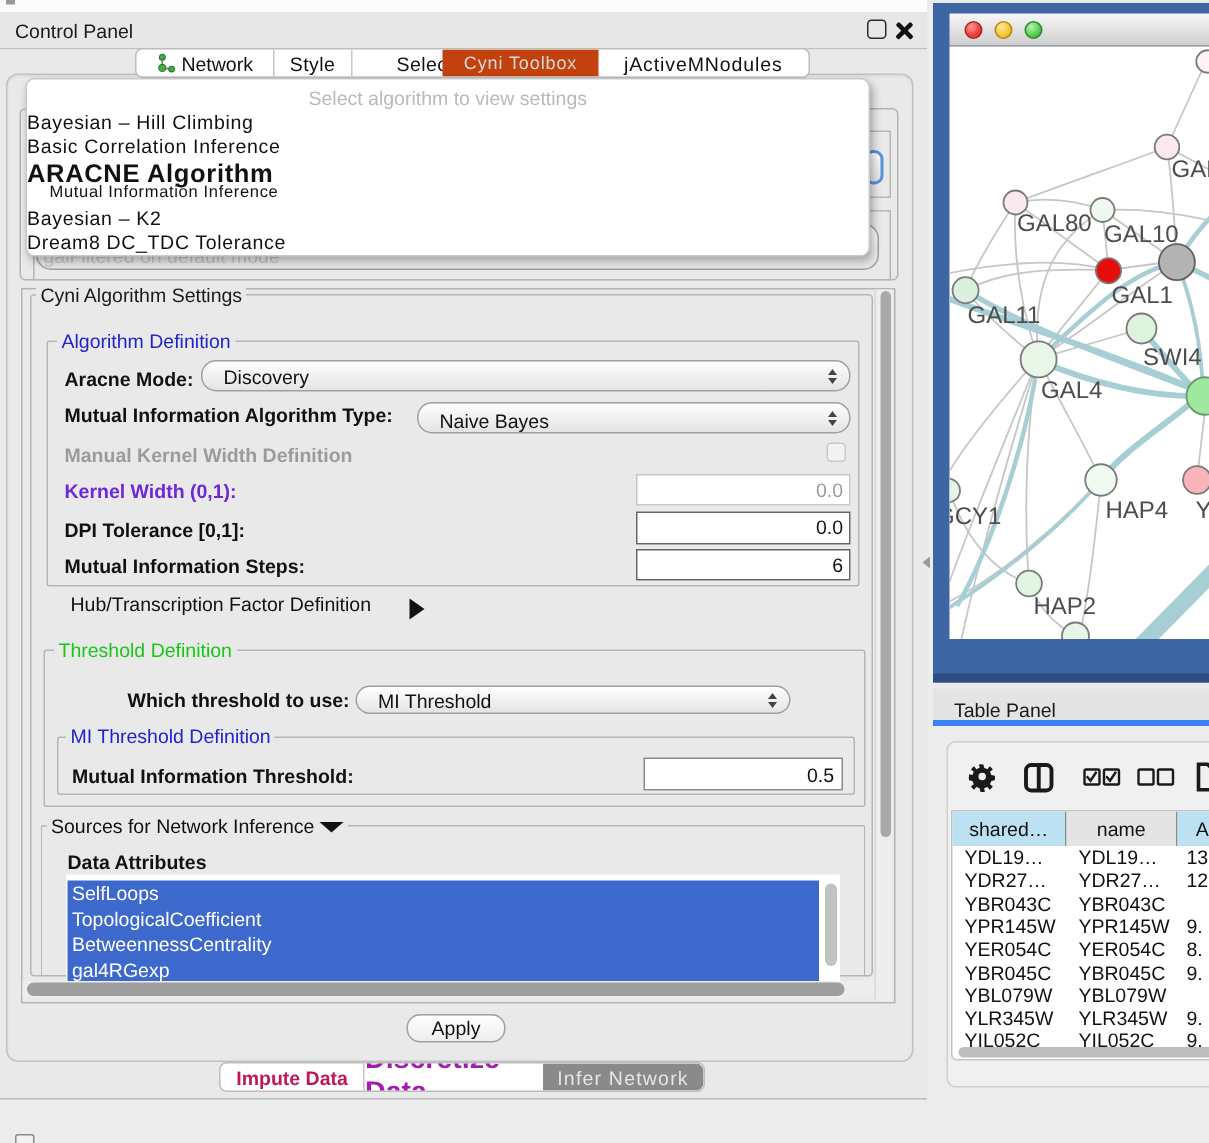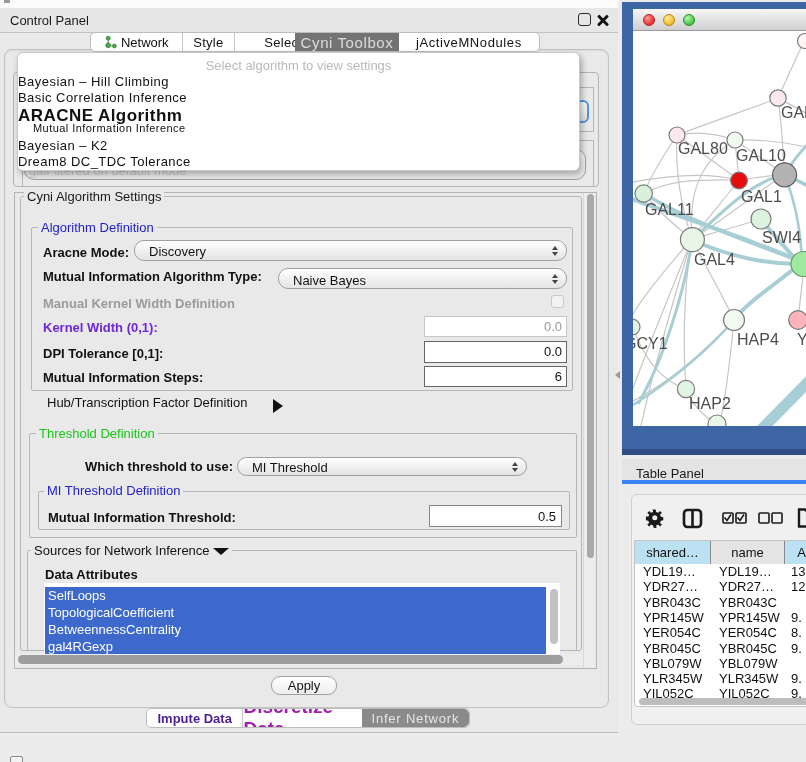--- a/index.html
+++ b/index.html
@@ -48,21 +48,21 @@
         <line x1="4.2" y1="3.5" x2="4.2" y2="9.5" stroke="#8a8a8a" stroke-width="1.2"></line>
         <line x1="5" y1="10.5" x2="10" y2="11" stroke="#8a8a8a" stroke-width="1.2"></line>
         <circle cx="4.2" cy="3.2" r="2" fill="#4aa84a" stroke="#2a7a2a" stroke-width="0.7"></circle>
         <circle cx="4.2" cy="10.3" r="2.4" fill="#4aa84a" stroke="#2a7a2a" stroke-width="0.7"></circle>
         <circle cx="10.4" cy="11" r="1.9" fill="#4aa84a" stroke="#2a7a2a" stroke-width="0.7"></circle>
       </svg>
       Network
     </div>
     <div style="width:53px;height:100%;display:flex;align-items:center;justify-content:center;font-size:13px;color:#111;border-left:1px solid #c6c6c6;letter-spacing:0.3px;">Style</div>
     <div style="width:61px;height:100%;display:flex;align-items:center;justify-content:center;font-size:13px;color:#111;border-left:1px solid #c6c6c6;letter-spacing:0.3px;padding-left:36px;">Select</div>
-    <div style="width:104px;height:100%;display:flex;align-items:center;justify-content:center;font-size:15px;color:#dcdcdc;background:#737373;letter-spacing:0.6px;">Cyni Toolbox</div>
+    <div style="width:104px;height:100%;display:flex;align-items:center;justify-content:center;font-size:12px;color:#dcdcdc;background:#c2410c;letter-spacing:0.6px;">Cyni Toolbox</div>
     <div style="width:141px;height:100%;display:flex;align-items:center;justify-content:center;font-size:13px;color:#111;letter-spacing:0.6px;">jActiveMNodules</div>
   </div>
 
   <div class="abs" style="left:13px;top:72px;width:586px;height:115px;border:1px solid #b3b3b3;border-radius:4px;background:#e9e9e9;"></div>
   <div class="abs" style="left:22px;top:87px;width:572px;height:45px;border:1px solid #b6b6b6;background:#e9e9e9;"></div>
   <div class="abs" style="left:576px;top:100px;width:13px;height:23px;border:2.4px solid #5594da;border-radius:6px;background:linear-gradient(#fdfdfd,#e2e2e2);"></div>
   <div class="abs" style="left:22px;top:140px;width:572px;height:47px;border:1px solid #b6b6b6;background:#e9e9e9;"></div>
   <div class="abs combo" style="left:24px;top:149px;width:562px;height:31px;">
     <div style="position:absolute;left:4px;top:13px;font-size:13px;color:#c6c6c6;">galFiltered on default mode</div>
   </div>
@@ -136,21 +136,21 @@
     <div style="position:absolute;left:3px;top:1px;width:545px;height:9px;background:#9e9e9e;border-radius:5px;"></div>
   </div>
 
   <div class="abs" style="left:583px;top:193px;width:12px;height:474px;background:#ededed;border-left:1px solid #d8d8d8;">
     <div style="position:absolute;left:2.5px;top:1px;width:7.5px;height:364px;background:#a9a9a9;border-radius:5px;"></div>
   </div>
 
   <div class="abs" style="left:271px;top:676px;width:66px;height:19px;background:linear-gradient(#ffffff,#ededed);border:1px solid #a0a0a0;border-radius:9px;text-align:center;font-size:13px;color:#111;line-height:17px;">Apply</div>
 
   <div class="abs" style="left:146px;top:708px;width:324px;height:20px;background:#fff;border:1px solid #bdbdbd;border-radius:5px;overflow:hidden;display:flex;">
-    <div style="width:96px;display:flex;align-items:center;justify-content:center;font-size:13px;font-weight:bold;color:#4c1d95;">Impute Data</div>
+    <div style="width:96px;display:flex;align-items:center;justify-content:center;font-size:13px;font-weight:bold;color:#be185d;">Impute Data</div>
     <div style="width:120px;display:flex;align-items:center;justify-content:center;font-size:19px;font-weight:bold;color:#a21caf;border-left:1px solid #c6c6c6;">Discretize Data</div>
     <div style="width:108px;display:flex;align-items:center;justify-content:center;font-size:13px;color:#e6e6e6;background:#8a8a8a;border-radius:0 5px 5px 0;letter-spacing:0.8px;">Infer Network</div>
   </div>
 
   <div class="abs" style="left:10px;top:756px;width:13px;height:10px;border:1.5px solid #8a8a8a;border-radius:2px;background:#f2f2f2;"></div>
 
   <div class="abs" style="left:618px;top:0px;width:4px;height:762px;background:#ececec;"></div>
 
   <div class="abs" style="left:615px;top:371px;width:0;height:0;border-top:4px solid transparent;border-bottom:4px solid transparent;border-right:5px solid #9a9a9a;"></div>
 

